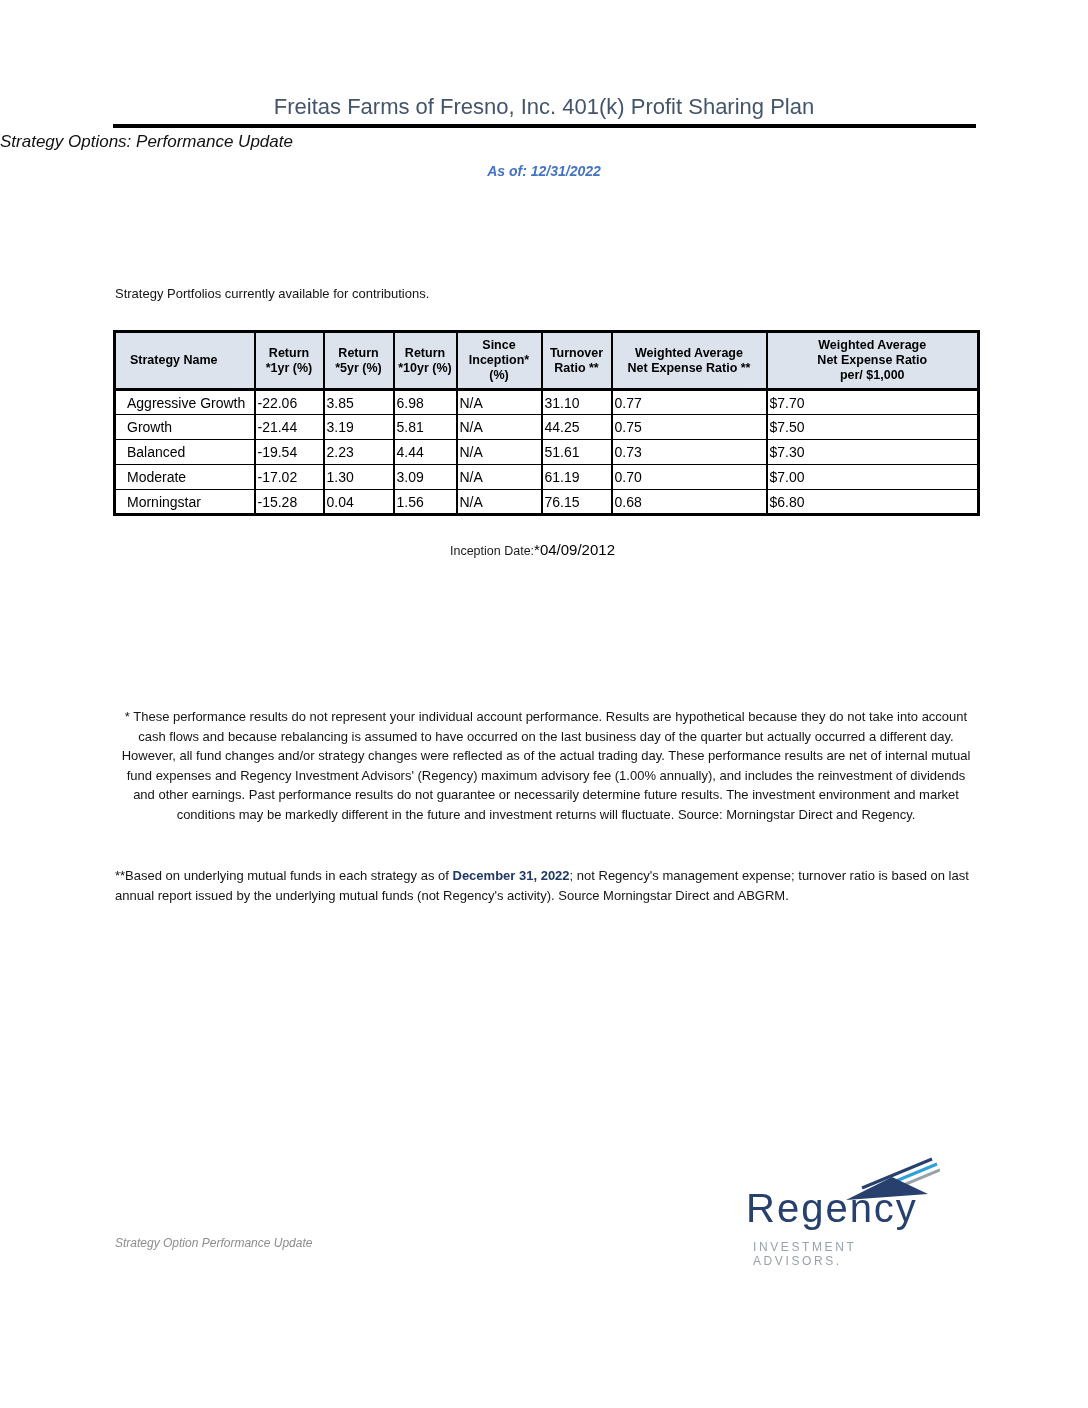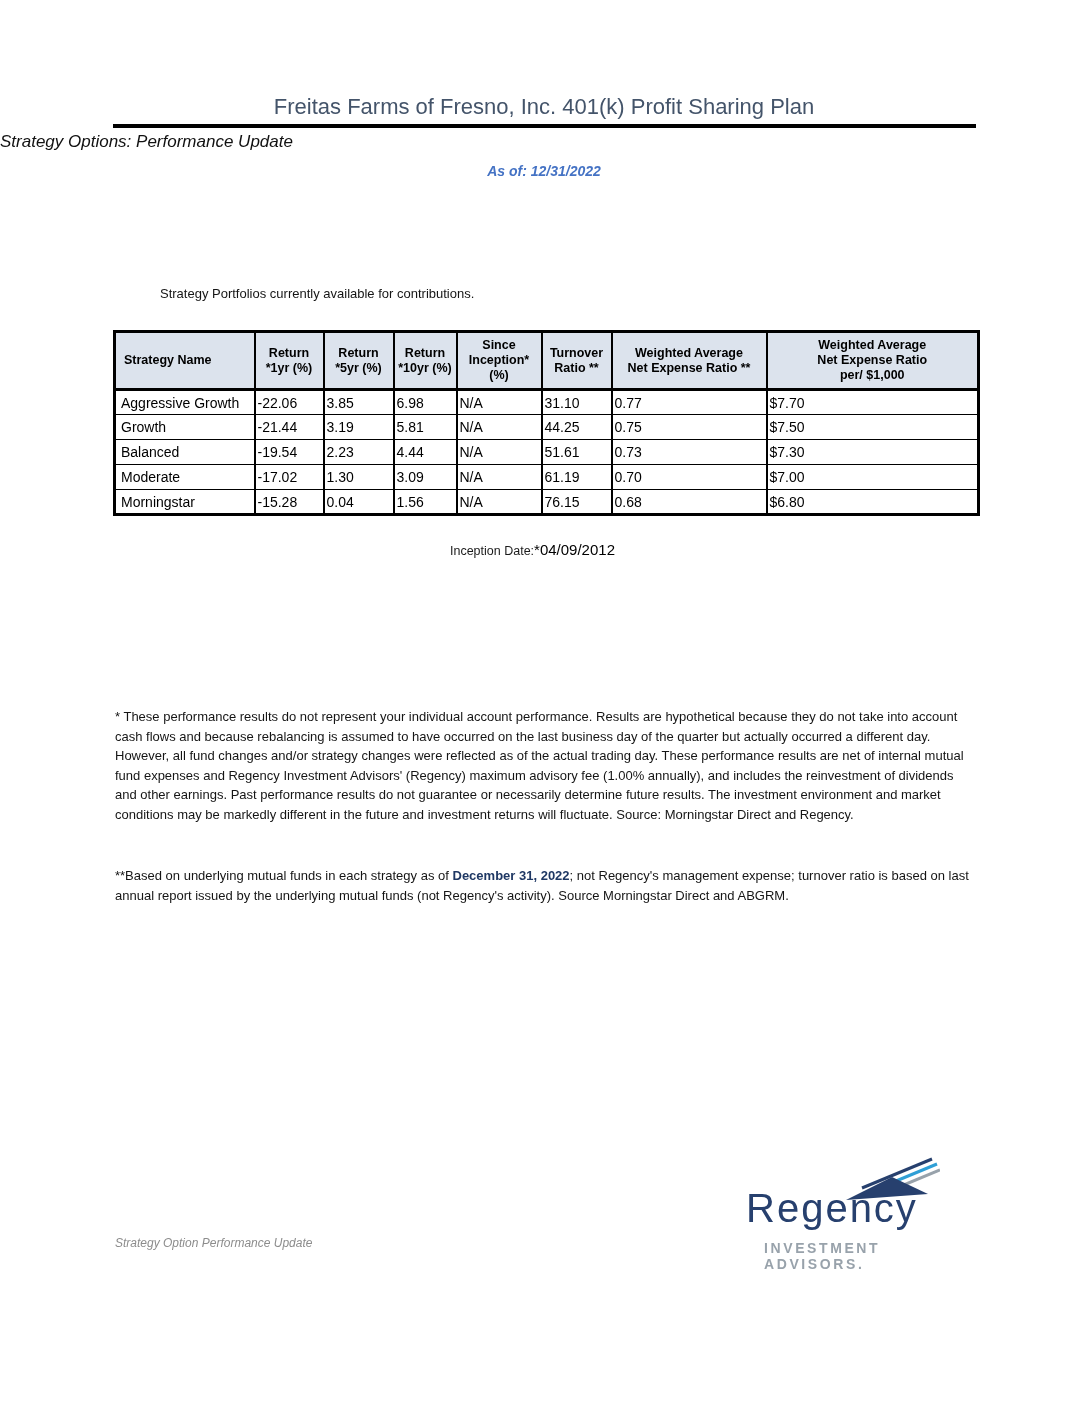--- a/index.html
+++ b/index.html
@@ -23,62 +23,62 @@
   }
   .doc-subtitle{
     position:absolute;top:132px;left:0;width:100%;text-align:left;
     font-size:17px;font-style:italic;color:#111;
   }
   .as-of{
     position:absolute;top:163px;left:0;width:100%;text-align:center;
     font-size:14px;font-style:italic;font-weight:bold;color:var(--accent-blue);
   }
   .intro-text{
-    position:absolute;top:286px;left:115px;font-size:13px;color:#151515;margin-left:45px;
+    position:absolute;top:286px;left:115px;font-size:13px;color:#151515;
   }
   .perf-table{
     position:absolute;top:330px;left:113px;width:864px;
     border-collapse:collapse;table-layout:fixed;border:3px solid #000;
   }
   .perf-table th{
     background:var(--table-header-bg);border:2px solid #000;border-bottom:3px solid #000;
     font-size:12.5px;font-weight:bold;text-align:center;vertical-align:middle;
     padding:5px 2px;white-space:pre-line;line-height:15px;height:57px;color:#000;
   }
-  .perf-table th.col-name{text-align:left;padding-left:8px;}
+  .perf-table th.col-name{text-align:left;padding-left:14px;}
   .perf-table td{
     border-left:2px solid #000;border-right:2px solid #000;border-top:1px solid #000;
     font-size:14px;vertical-align:middle;padding:2px;height:25px;color:#000;
   }
-  .perf-table td:first-child{text-align:left;padding-left:5px;}
+  .perf-table td:first-child{text-align:left;padding-left:11px;}
   .inception-row{position:absolute;top:541px;left:115px;width:500px;text-align:right;}
   .inception-label{font-size:12.5px;display:inline-block;width:140px;vertical-align:baseline;}
   .inception-value{font-size:15px;display:inline-block;color:#000;}
   .footnote-1{
     position:absolute;top:707px;left:115px;width:862px;
-    font-size:13px;line-height:19.5px;color:#151515;
+    font-size:13px;line-height:19.5px;color:#151515;text-align:center;
   }
   .footnote-2{
     position:absolute;top:866px;left:115px;width:862px;
     font-size:13px;line-height:19.5px;color:#151515;
   }
   .footnote-2 .bold-date{font-weight:bold;color:var(--date-bold);}
   .page-footer{
     position:absolute;top:1236px;left:115px;font-size:12px;font-style:italic;
     color:var(--footer-gray);
   }
   .logo{position:absolute;top:1150px;left:738px;width:210px;height:115px;}
   .logo-swoosh{position:absolute;left:102px;top:4px;width:100px;height:50px;}
   .logo-wordmark{
     position:absolute;left:8px;top:36px;font-size:40px;font-weight:400;
     color:var(--logo-navy);letter-spacing:2px;line-height:44px;
   }
   .logo-tagline{
-    position:absolute;left:26px;top:90px;font-size:14px;letter-spacing:2.6px;
-    color:var(--logo-gray);font-weight:700;
+    position:absolute;left:15px;top:90px;font-size:12px;letter-spacing:2.6px;
+    color:var(--logo-gray);font-weight:400;
   }
 </style>
 </head>
 <body>
 
 <div class="page">
 
   <div class="doc-title">Freitas Farms of Fresno, Inc. 401(k) Profit Sharing Plan</div>
   <div class="title-rule"></div>
   <div class="doc-subtitle">Strategy Options: Performance Update</div>

